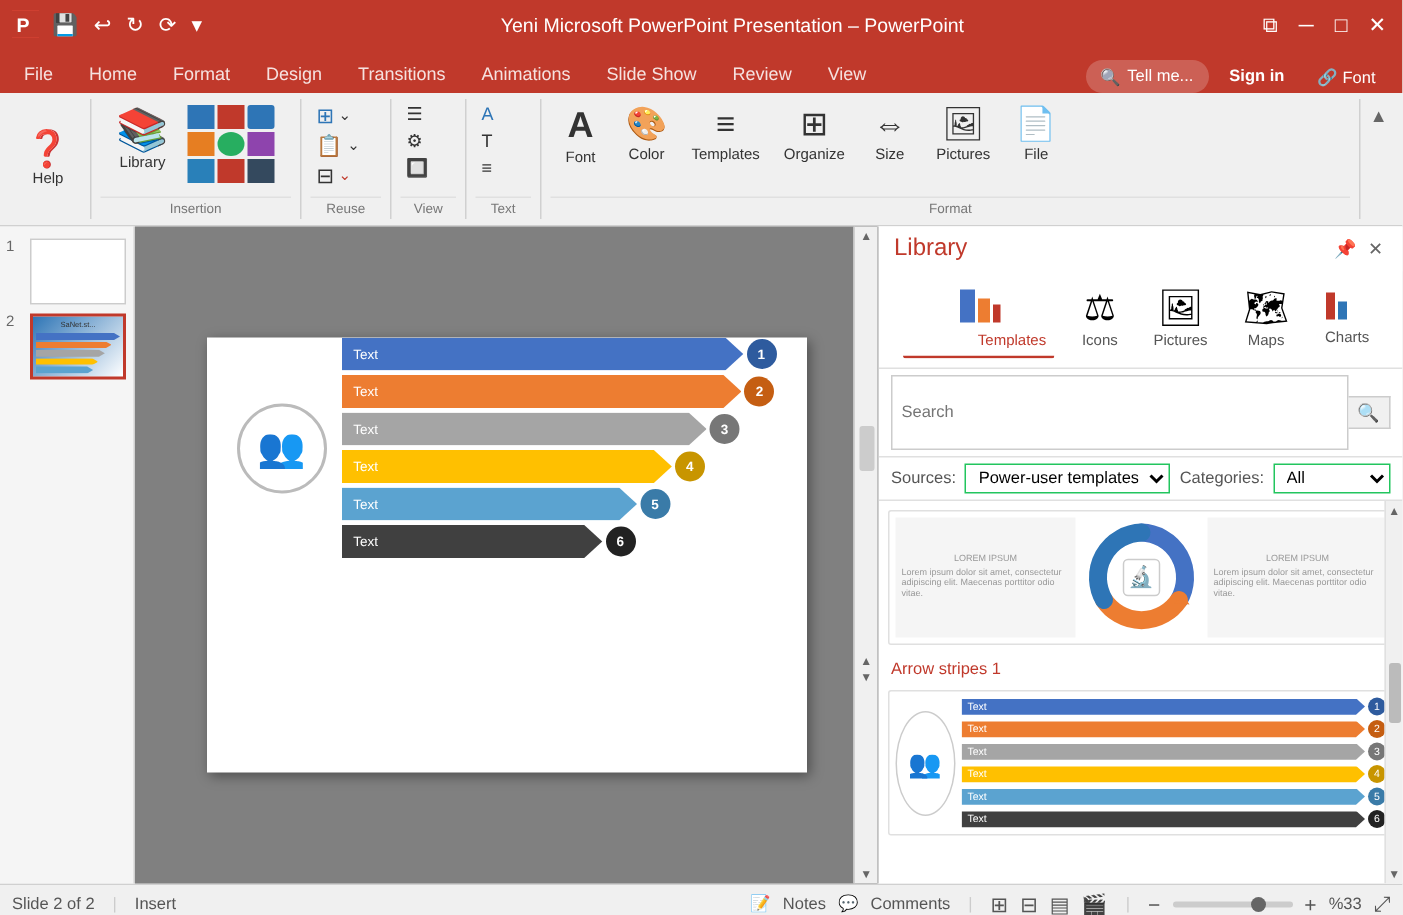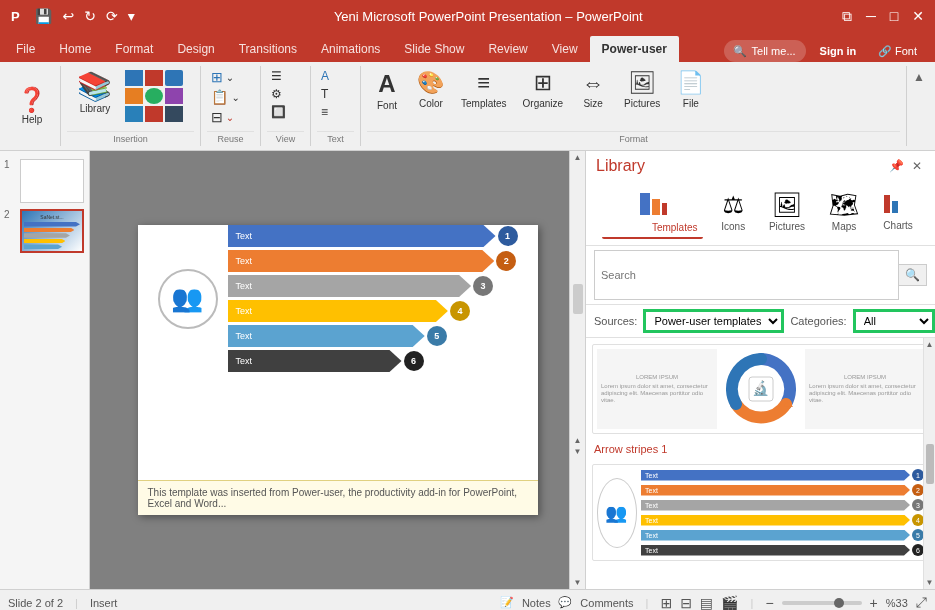--- a/index.html
+++ b/index.html
@@ -235,21 +235,21 @@
 
     .library-filters {
       display: flex;
       gap: 6px;
       padding: 4px 8px;
       align-items: center;
       border-bottom: 1px solid #e0e0e0;
     }
     .filter-label { font-size: 11px; color: #555; }
     .filter-select {
-      border: 3px solid #22c55e;
+      border: 1px solid #22c55e;
       font-size: 11px;
       padding: 2px 4px;
       background: white;
       cursor: pointer;
     }
 
     .library-content {
       flex: 1;
       overflow-y: auto;
       padding: 4px;
@@ -359,21 +359,20 @@
 <div class="ribbon-tabs">
   <div class="ribbon-tab">File</div>
   <div class="ribbon-tab">Home</div>
   <div class="ribbon-tab">Format</div>
   <div class="ribbon-tab">Design</div>
   <div class="ribbon-tab">Transitions</div>
   <div class="ribbon-tab">Animations</div>
   <div class="ribbon-tab">Slide Show</div>
   <div class="ribbon-tab">Review</div>
   <div class="ribbon-tab">View</div>
-  <div class="ribbon-tab active">Power-user</div>
   <div class="ribbon-tab-right" style="margin-left:auto;display:flex;align-items:center;gap:6px;padding-right:6px;">
     <div class="tell-me">
       <span>🔍</span>
       <span>Tell me...</span>
     </div>
     <div class="sign-in-btn">Sign in</div>
     <div class="share-btn">🔗 Font</div>
   </div>
 </div>
 
@@ -573,21 +572,20 @@
             <div class="arrow-num" style="background:#3a7ba8;">5</div>
           </div>
 
           <div class="arrow-row">
             <div class="arrow-bar" style="background:#404040;width:60%;">Text</div>
             <div class="arrow-num" style="background:#222;">6</div>
           </div>
         </div>
       </div>
 
-      <div class="slide-note">This template was inserted from Power-user, the productivity add-in for PowerPoint, Excel and Word...</div>
     </div>
   </div>
 
   <div class="library-panel">
 
     <div class="library-header">
       <span class="library-title">Library</span>
       <div class="library-header-btns">
         <div class="lib-btn">📌</div>
         <div class="lib-btn">✕</div>

